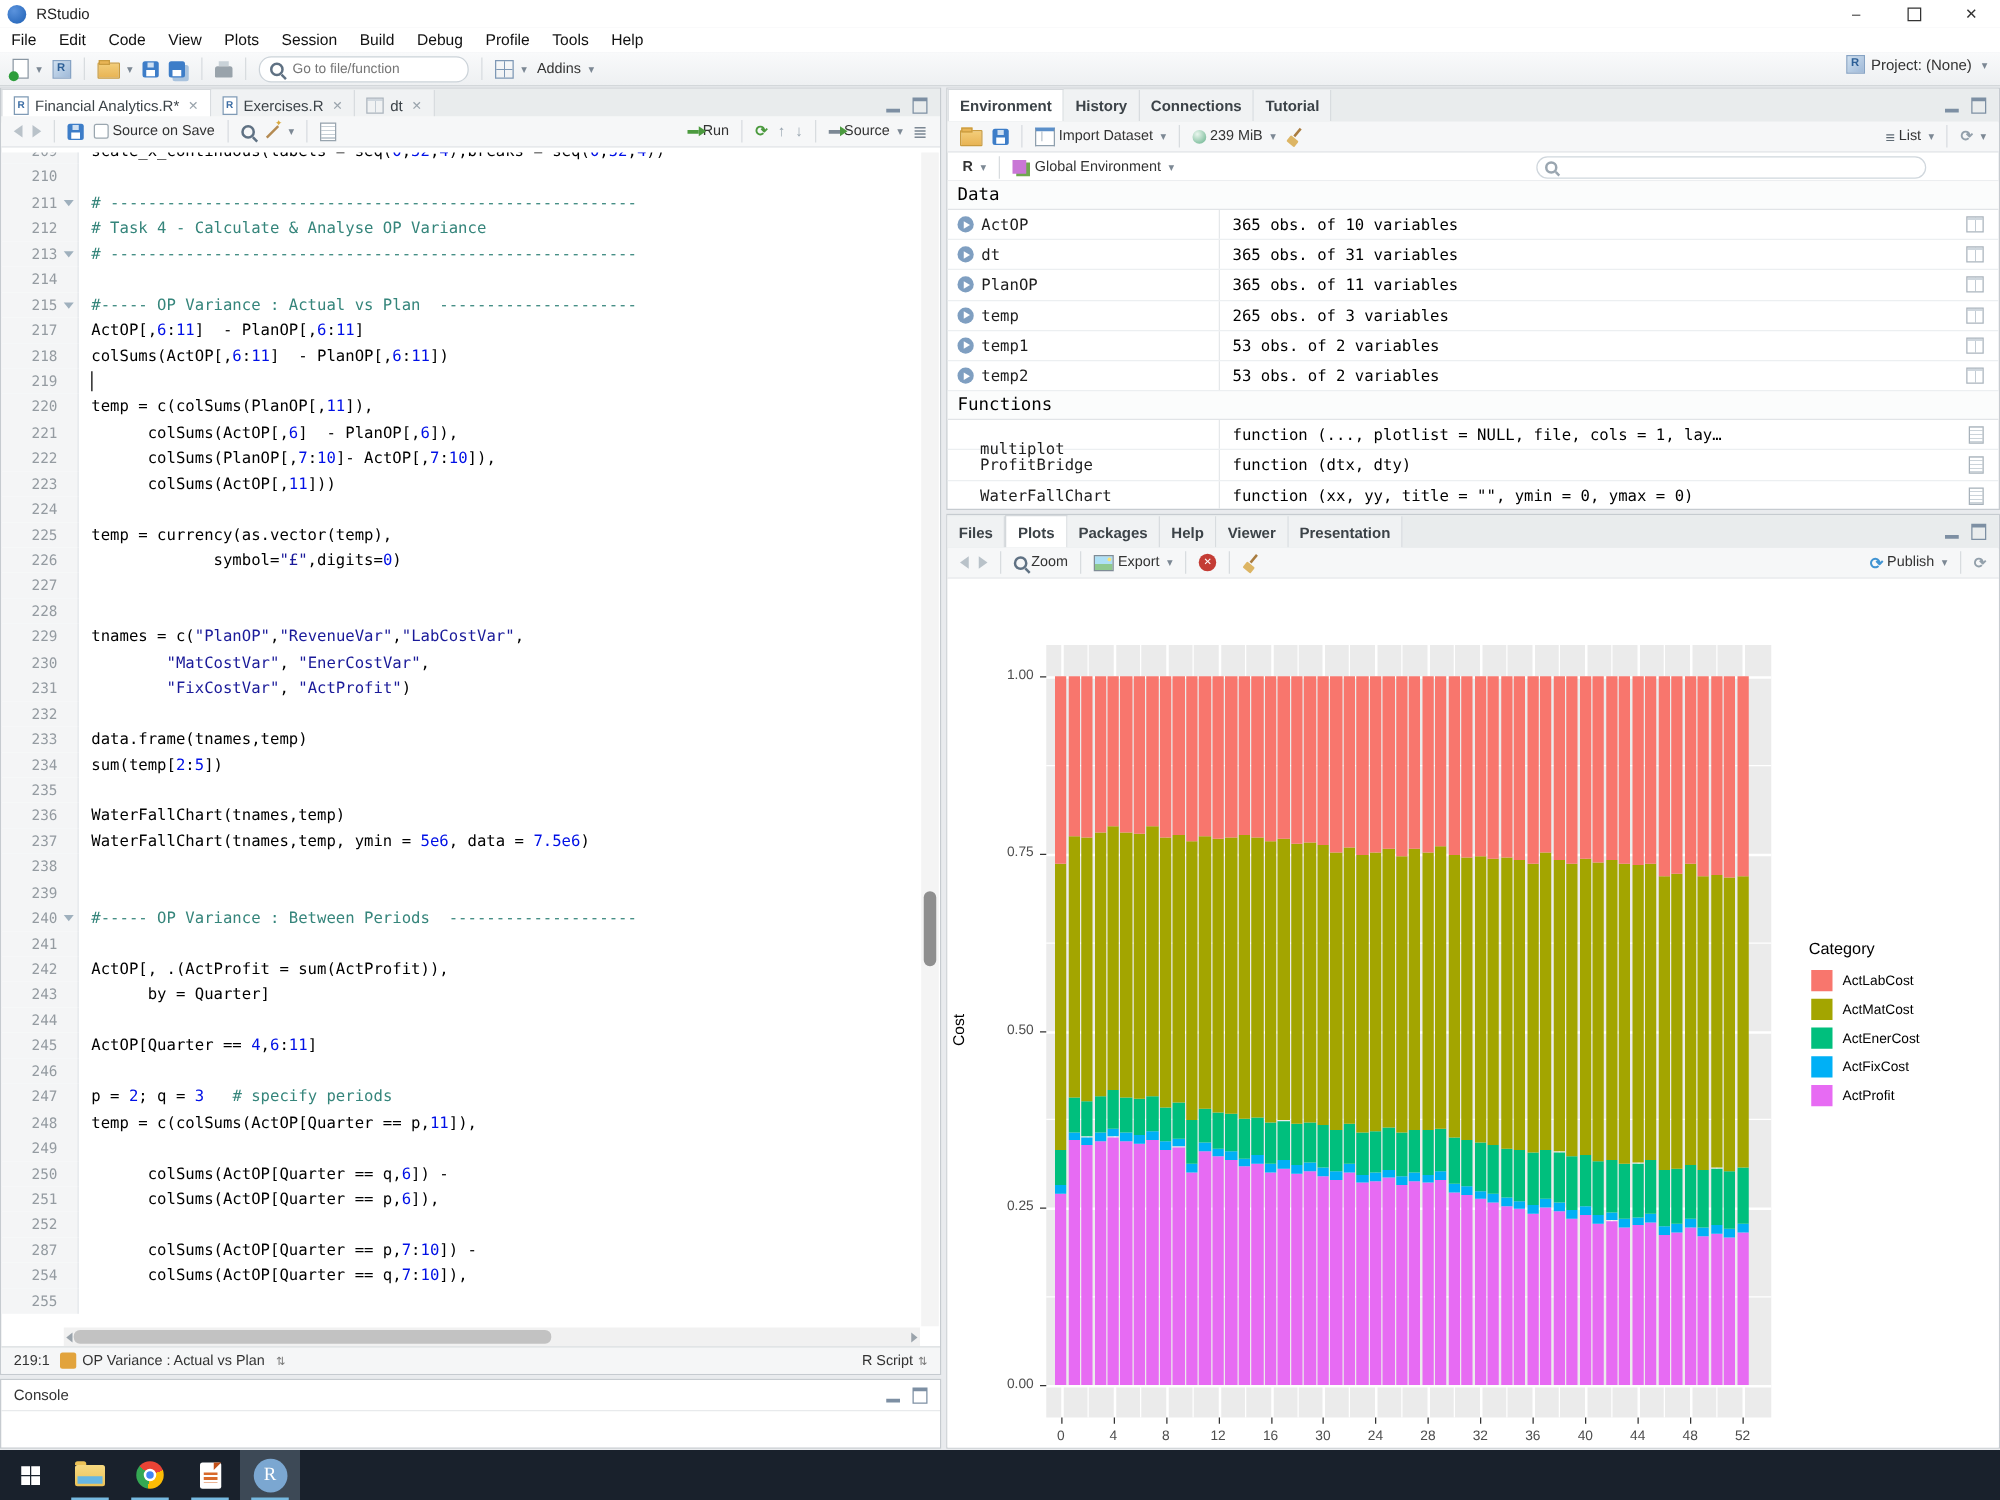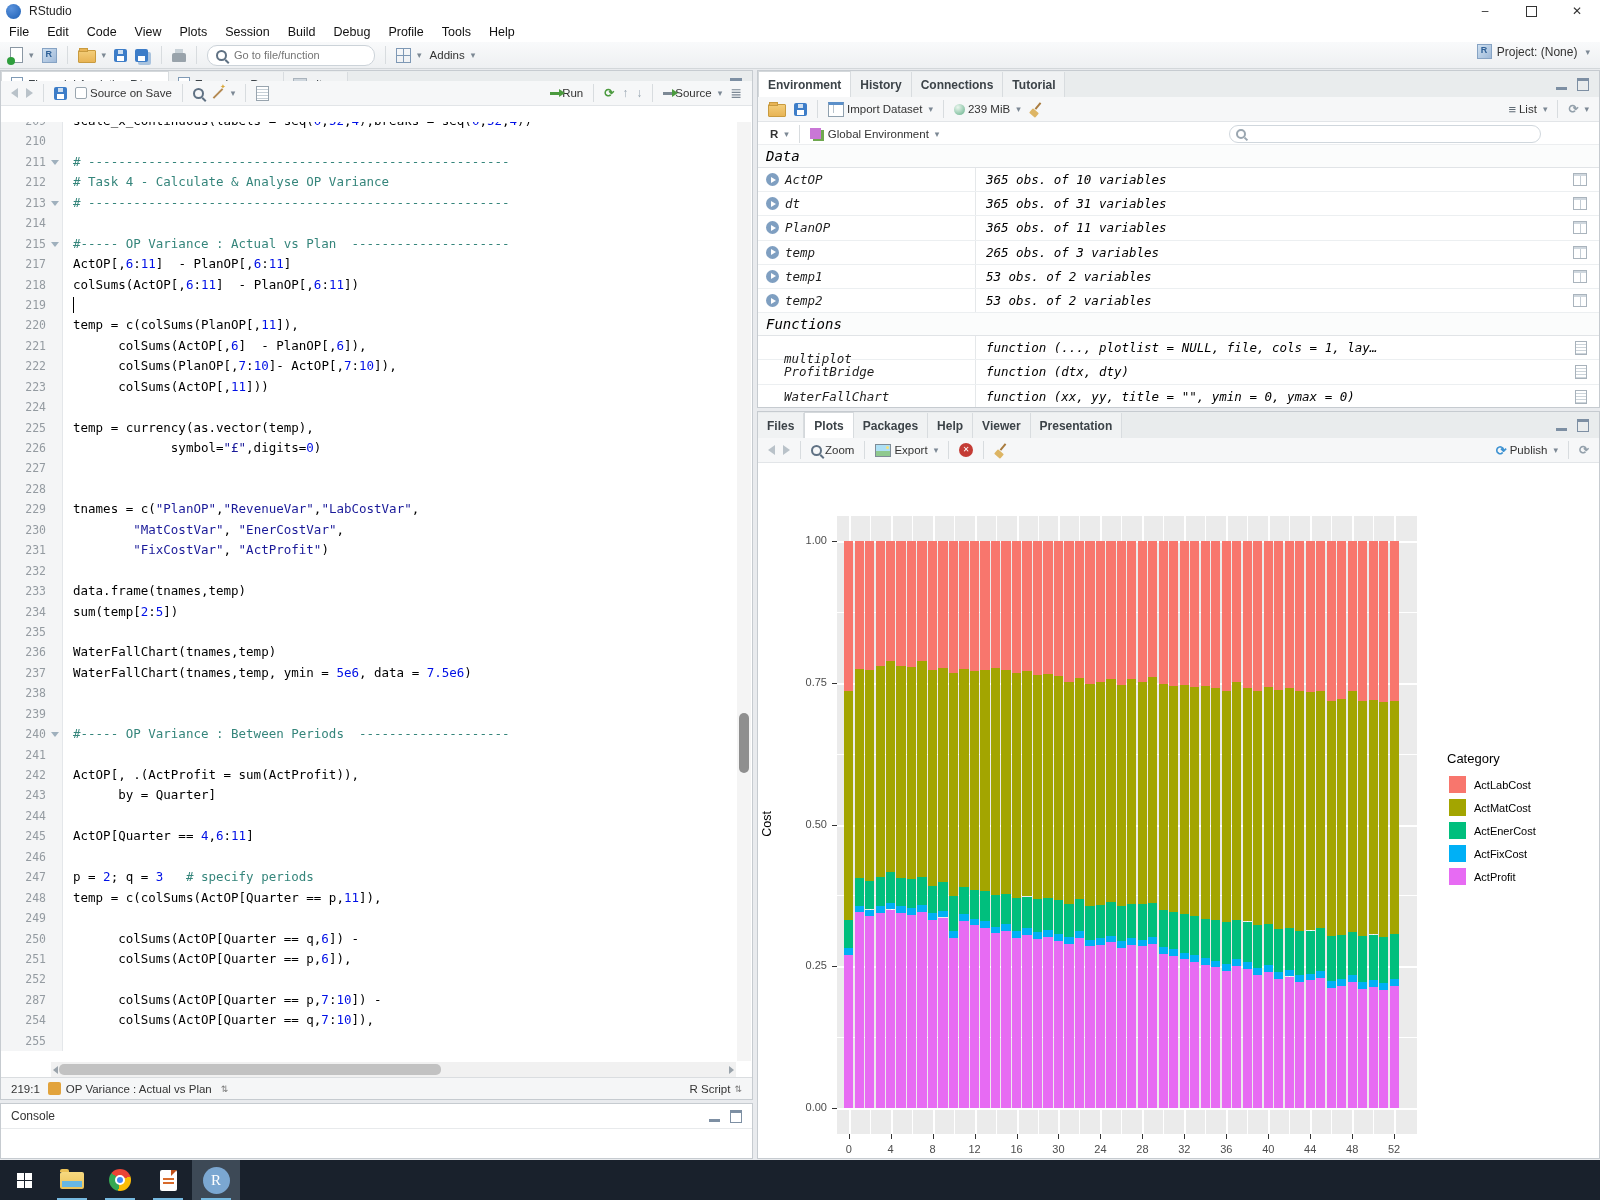--- a/index.html
+++ b/index.html
@@ -134,21 +134,21 @@
   #console-pane{left:0;top:1103px;width:753px;height:56px;}
   #console-pane .hd{display:flex;align-items:center;height:24px;padding:0 10px;font-size:12px;color:#333;
                     border-bottom:1px solid #e8eaec;}
 
   
   #env-pane{left:757px;top:70px;width:843px;height:338px;}
   .scope-row{position:absolute;left:0;right:0;top:52px;height:22px;display:flex;align-items:center;
              font-size:11.5px;color:#333;padding:0 8px;box-sizing:border-box;border-bottom:1px solid #eceef0;}
   .envsearch{margin-left:auto;margin-right:50px;width:298px;height:16px;border:1px solid #d0d7dd;border-radius:9px;
              background:#fff;display:flex;align-items:center;padding:0 6px;gap:4px;}
-  #env-rows{position:absolute;left:0;right:0;top:74px;bottom:0;overflow:hidden;font-size:12.5px;font-style:italic;}
+  #env-rows{position:absolute;left:0;right:0;top:74px;bottom:0;overflow:hidden;font-size:12.5px;}
   .env-sec{height:22px;line-height:22px;padding-left:8px;font-size:14px;color:#000;border-bottom:1px solid #e1e4e7;background:#fbfcfc;}
   .env-row{height:23.2px;display:flex;align-items:center;border-bottom:1px solid #eceff1;position:relative;}
   .env-name{width:218px;flex:none;display:flex;align-items:center;gap:6px;padding-left:8px;box-sizing:border-box;
             border-right:1px solid #e5e8ea;height:100%;}
   .env-val{padding-left:10px;color:#000;white-space:nowrap;overflow:hidden;}
   .env-right{position:absolute;right:12px;top:5px;}
   .fn-name{padding-left:25px;}
 
   
   #plots-pane{left:757px;top:411px;width:843px;height:748px;}
@@ -262,21 +262,21 @@
         <div class="tab">
           <span class="i i-sheet"></span>
           <span>dt</span>
           <span class="x">✕</span>
         </div>
         <div class="panebtns">
           <span class="pn-min"></span>
           <span class="pn-max"></span>
         </div>
       </div>
-    <div class="ptool" style="top:10px">
+    <div class="ptool" style="top:22px">
       <span class="tbtn">
           <span class="i i-arrowl"></span>
         </span>
       <span class="tbtn">
           <span class="i i-arrowr"></span>
         </span>
       <span class="sep"></span>
       <span class="tbtn">
           <span class="i i-floppy"></span>
         </span>

